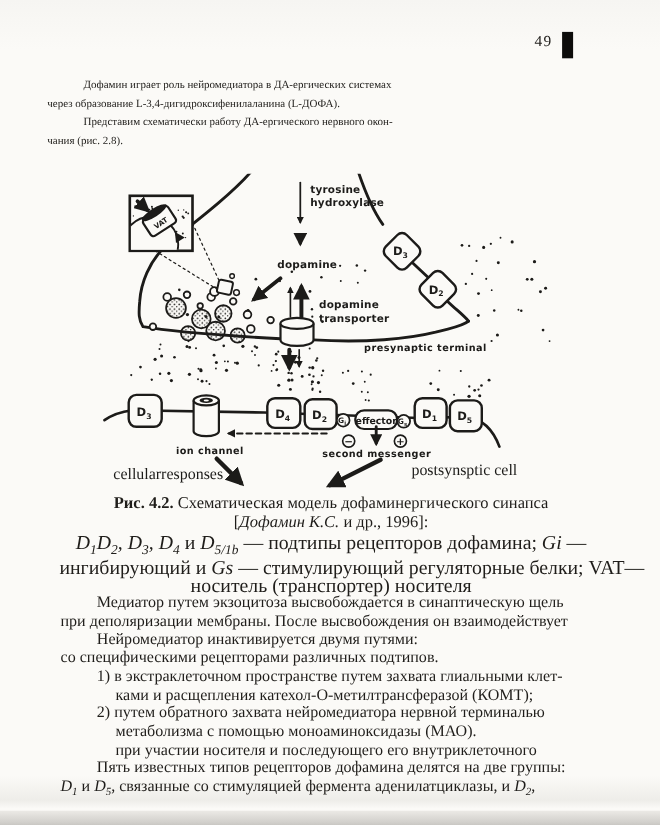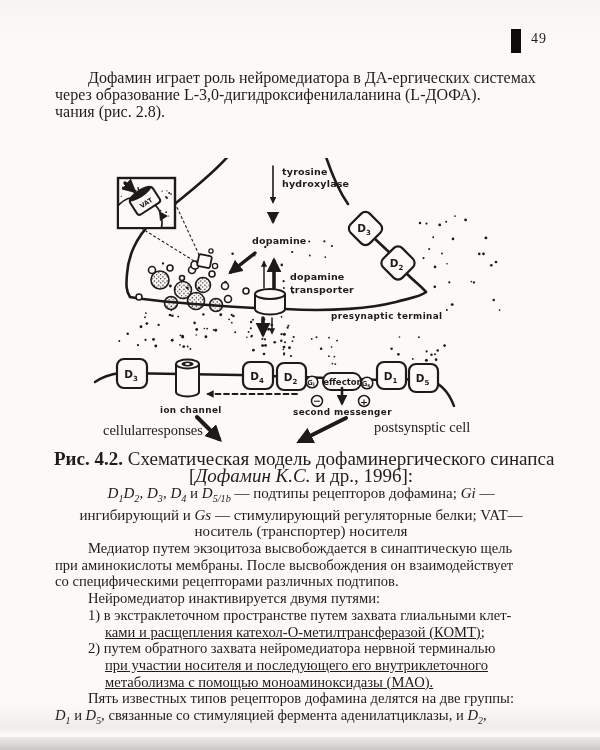--- a/index.html
+++ b/index.html
@@ -4,26 +4,26 @@
 <style>
   html,body{margin:0;padding:0;background:#e8e7e4;}
   #page{
     position:relative;width:600px;height:750px;overflow:hidden;
     background:linear-gradient(180deg,#f6f5f2 0%,#fbfaf7 6%,#fbfaf7 94%,#eeede9 97%,#fbfaf7 98%);
     font-family:"Liberation Serif",serif;color:#1f1d1a;
   }
   .abs{position:absolute;}
   .tl{white-space:pre;line-height:inherit;}
   .i1{padding-left:33px;}
-  .i2{padding-left:50px;text-decoration:underline;}
-  #intro{left:55px;top:69px;font-size:16px;line-height:17px;width:500px;}
-  #cap{left:54px;top:450px;width:494px;text-align:center;font-size:19px;line-height:17px;}
-  #legend{left:54px;top:485px;width:494px;text-align:center;font-size:15px;line-height:16px;}
+  .i2{padding-left:50px;}
+  #intro{left:43px;top:69px;font-size:10px;line-height:17px;width:500px;}
+  #cap{left:54px;top:450px;width:494px;text-align:center;font-size:15px;line-height:17px;}
+  #legend{left:54px;top:485px;width:494px;text-align:center;font-size:18px;line-height:16px;}
   #body{left:55px;top:540px;font-size:14.6px;line-height:16.7px;width:500px;}
-  #pagenum{left:486px;top:31px;font-size:14px;letter-spacing:1px;margin-left:45px;}
+  #pagenum{left:486px;top:31px;font-size:14px;letter-spacing:1px;}
   #edgebar{left:511px;top:29px;width:10px;height:24px;background:#0d0c0b;}
   #bottomshadow{left:0;bottom:0;width:600px;height:13px;
     background:linear-gradient(180deg,#eceae6 0%,#d2d0cc 80%,#c9c7c3 100%);}
   sub{font-size:68%;}
   svg{display:block;}
   
   .ink{stroke:#1c1b19;fill:none;stroke-linecap:round;}
   .box{stroke:#1c1b19;fill:#fbfaf7;}
   .fill{fill:#1c1b19;stroke:none;}
   text{fill:#1c1b19;}
@@ -42,21 +42,22 @@
 </head>
 <body>
 
 <div id="page">
 
   <div id="pagenum" class="abs">49</div>
   <div id="edgebar" class="abs"></div>
 
   <div id="intro" class="abs">
       <div class="tl i1">Дофамин играет роль нейромедиатора в ДА-ергических системах</div>
-      <div class="tl i0">через образование L-3,0-дигидроксифенилаланина (L-ДОФА).</div>
+      <div class="tl i0">через образование L-3,4-дигидроксифенилаланина (L-ДОФА).</div>
+      <div class="tl i1">Представим схематически работу ДА-ергического нервного окон-</div>
       <div class="tl i0">чания (рис. 2.8).</div>
     </div>
 
   <svg class="abs" style="left:40px;top:158px" width="520" height="295" viewBox="0 0 520 295">
     <defs>
       <marker id="ah" viewBox="0 0 10 10" refX="7.5" refY="5" markerWidth="4.2" markerHeight="4.2" orient="auto" markerUnits="strokeWidth">
         <path d="M0,0 L10,5 L0,10 z" fill="#1c1b19"></path>
       </marker>
       <pattern id="stip" width="4.2" height="4.2" patternUnits="userSpaceOnUse">
         <circle cx="1.1" cy="1.2" r="0.75" fill="#1c1b19"></circle>
@@ -397,26 +398,26 @@
       <div class="tl i0"><b>Рис. 4.2.</b> Схематическая модель дофаминергического синапса</div>
       <div class="tl i0">[<i>Дофамин К.С.</i> и др., 1996]:</div>
     </div>
   <div id="legend" class="abs">
       <div class="tl i0"><i>D<sub>1</sub>D<sub>2</sub>, D<sub>3</sub>, D<sub>4</sub></i> и <i>D<sub>5/1b</sub></i> — подтипы рецепторов дофамина; <i>Gi</i> —</div>
       <div class="tl i0">ингибирующий и <i>Gs</i> — стимулирующий регуляторные белки; VAT—</div>
       <div class="tl i0">носитель (транспортер) носителя</div>
     </div>
   <div id="body" class="abs">
       <div class="tl i1">Медиатор путем экзоцитоза высвобождается в синаптическую щель</div>
-      <div class="tl i0">при аминокислоты мембраны. После высвобождения он взаимодействует</div>
+      <div class="tl i0">при деполяризации мембраны. После высвобождения он взаимодействует</div>
+      <div class="tl i1">Нейромедиатор инактивируется двумя путями:</div>
       <div class="tl i0">со специфическими рецепторами различных подтипов.</div>
-      <div class="tl i1">Нейромедиатор инактивируется двумя путями:</div>
       <div class="tl i1">1) в экстраклеточном пространстве путем захвата глиальными клет-</div>
       <div class="tl i2">ками и расщепления катехол-О-метилтрансферазой (КОМТ);</div>
       <div class="tl i1">2) путем обратного захвата нейромедиатора нервной терминалью</div>
+      <div class="tl i2">метаболизма с помощью моноаминоксидазы (МАО).</div>
       <div class="tl i2">при участии носителя и последующего его внутриклеточного</div>
-      <div class="tl i2">метаболизма с помощью моноаминоксидазы (МАО).</div>
       <div class="tl i1">Пять известных типов рецепторов дофамина делятся на две группы:</div>
       <div class="tl i0"><i>D<sub>1</sub></i> и <i>D<sub>5</sub></i>, связанные со стимуляцией фермента аденилатциклазы, и <i>D<sub>2</sub></i>,</div>
     </div>
 
   <div id="bottomshadow" class="abs"></div>
 </div>
 
 </body></html>

